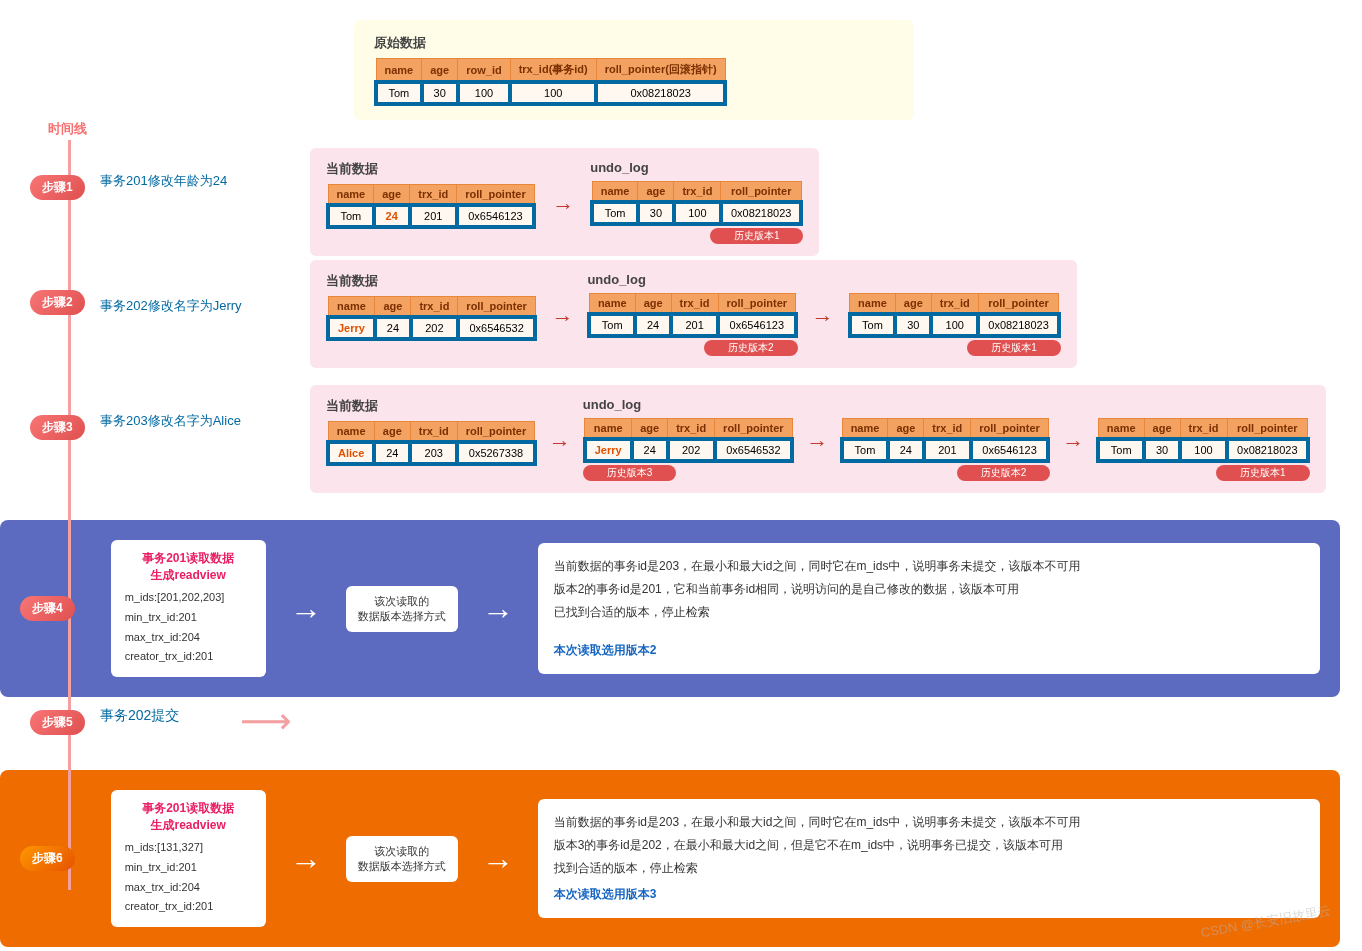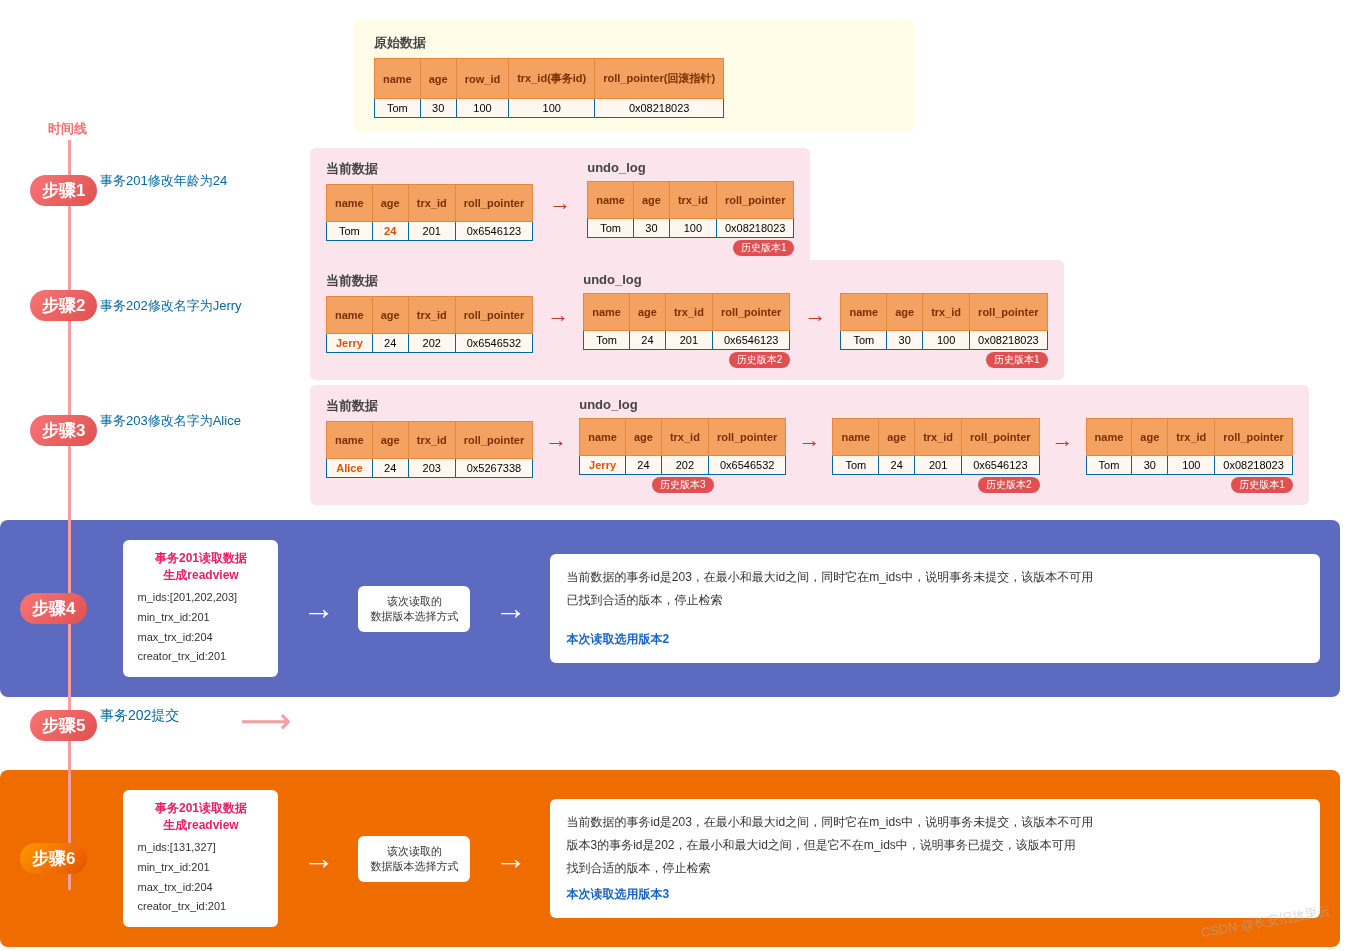--- a/index.html
+++ b/index.html
@@ -36,43 +36,43 @@
     }
 
     
     .step-badge {
       position: absolute;
       left: 30px;
       background: linear-gradient(135deg, #f87575, #e05050);
       color: white;
       border-radius: 20px;
       padding: 4px 12px;
-      font-size: 17px;
+      font-size: 12px;
       font-weight: bold;
       z-index: 10;
       white-space: nowrap;
     }
 
     
     .data-table {
       border-collapse: collapse;
       font-size: 11px;
     }
     .data-table th {
       background: #f4a261;
       color: #7a3000;
-      padding: 12px 8px;
+      padding: 3px 8px;
       border: 1px solid #e8873a;
       font-weight: bold;
       white-space: nowrap;
     }
     .data-table td {
       background: #fff8f0;
       padding: 3px 8px;
-      border: 1px solid #0369a1;
+      border: 4px solid #0369a1;
       text-align: center;
       white-space: nowrap;
     }
     .data-table td.highlight {
       color: #e05000;
       font-weight: bold;
     }
 
     .section-title {
       font-size: 13px;
@@ -80,21 +80,21 @@
       color: #444;
       margin-bottom: 6px;
     }
 
     
     .history-badge {
       display: inline-block;
       background: #e05050;
       color: white;
       border-radius: 10px;
-      padding: 1px 8px;
+      padding: 1px 24px;
       font-size: 10px;
       margin-top: 2px;
     }
 
     
     .step-desc {
       position: absolute;
       color: #0369a1;
       font-size: 13px;
     }
@@ -319,21 +319,21 @@
           </thead>
         <tbody>
             <tr>
           <td class="highlight">Jerry</td>
           <td>24</td>
           <td>202</td>
           <td>0x6546532</td>
         </tr>
           </tbody>
       </table>
-      <div style="text-align:center;">
+      <div style="text-align:left;">
         <span class="history-badge">历史版本3</span>
       </div>
     </div>
 
     <div style="margin-top:30px; color:#c0392b; font-size:22px;">→</div>
 
     <div>
       <div class="section-title" style="color:transparent;">.</div>
       <table class="data-table">
         <thead>
@@ -404,20 +404,21 @@
 
     <div style="color:white; font-size:32px; margin: 0 8px;">→</div>
 
     <div style="background:white; border-radius:6px; padding:8px 12px; font-size:11px; color:#333; text-align:center; white-space:pre-line;">该次读取的
 数据版本选择方式</div>
 
     <div style="color:white; font-size:32px; margin: 0 8px;">→</div>
 
     <div style="background:white; border-radius:6px; padding:12px 16px; font-size:12px; color:#333; line-height:1.9; flex:1;">
       <div>当前数据的事务id是203，在最小和最大id之间，同时它在m_ids中，说明事务未提交，该版本不可用</div>
+      <div>版本2的事务id是201，它和当前事务id相同，说明访问的是自己修改的数据，该版本可用</div>
       <div>已找到合适的版本，停止检索</div>
       <div style="color:#1565c0; font-weight:bold; margin-top:16px;">本次读取选用版本2</div>
     </div>
   </div>
 
   <div class="step-badge" style="top:710px;">步骤5</div>
   <div class="step-desc" style="left:100px; top:707px; font-size:14px;">事务202提交</div>
 
   <div style="position:absolute; left:240px; top:700px; font-size:36px; color:#f4a0a0;">⟶</div>
 

